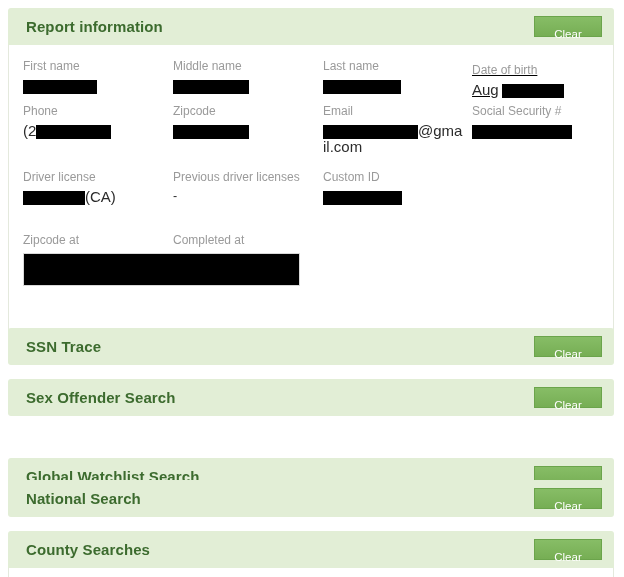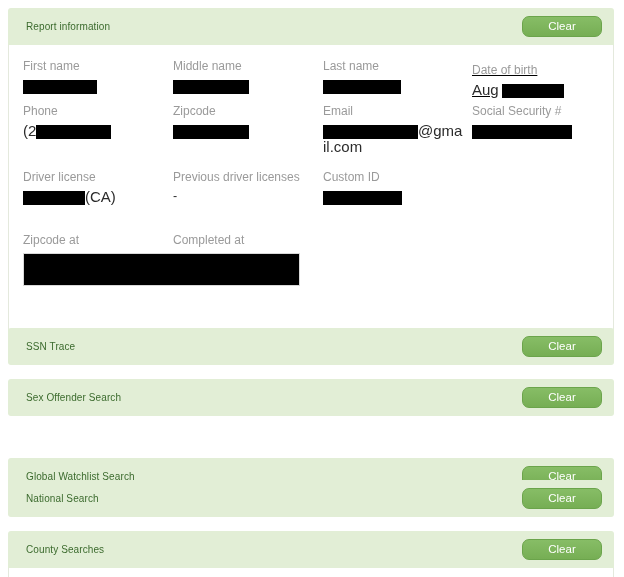--- a/index.html
+++ b/index.html
@@ -29,42 +29,42 @@
     display: flex;
     align-items: center;
     padding: 0 12px 0 18px;
     border-radius: 3px;
     position: relative;
   }
   .sec-header.open-top {
     border-radius: 3px 3px 0 0;
   }
   .sec-title {
-    font-size: 10px;
-    font-weight: normal;
+    font-size: 15px;
+    font-weight: bold;
     color: #3c6b2e;
     letter-spacing: 0.1px;
     line-height: 1;
   }
   .clear-btn {
     position: absolute;
     right: 12px;
     top: 8px;
-    width: 80px;
+    width: 68px;
     height: 21px;
     background: linear-gradient(#87bd66, #76ae54);
     border: 1px solid #6ba44b;
-    border-radius: 7px;
+    border-radius: 0;
     color: #ffffff;
     font-size: 11.5px;
     font-family: "Liberation Sans", sans-serif;
     line-height: 19px;
     text-align: center;
     cursor: pointer;
-    padding: 0;
+    padding: 8px;
   }
 
   
   .sec-body {
     background: #ffffff;
     border: 1px solid #e4e9dd;
     border-top: none;
     border-radius: 0 0 3px 3px;
     position: relative;
   }

